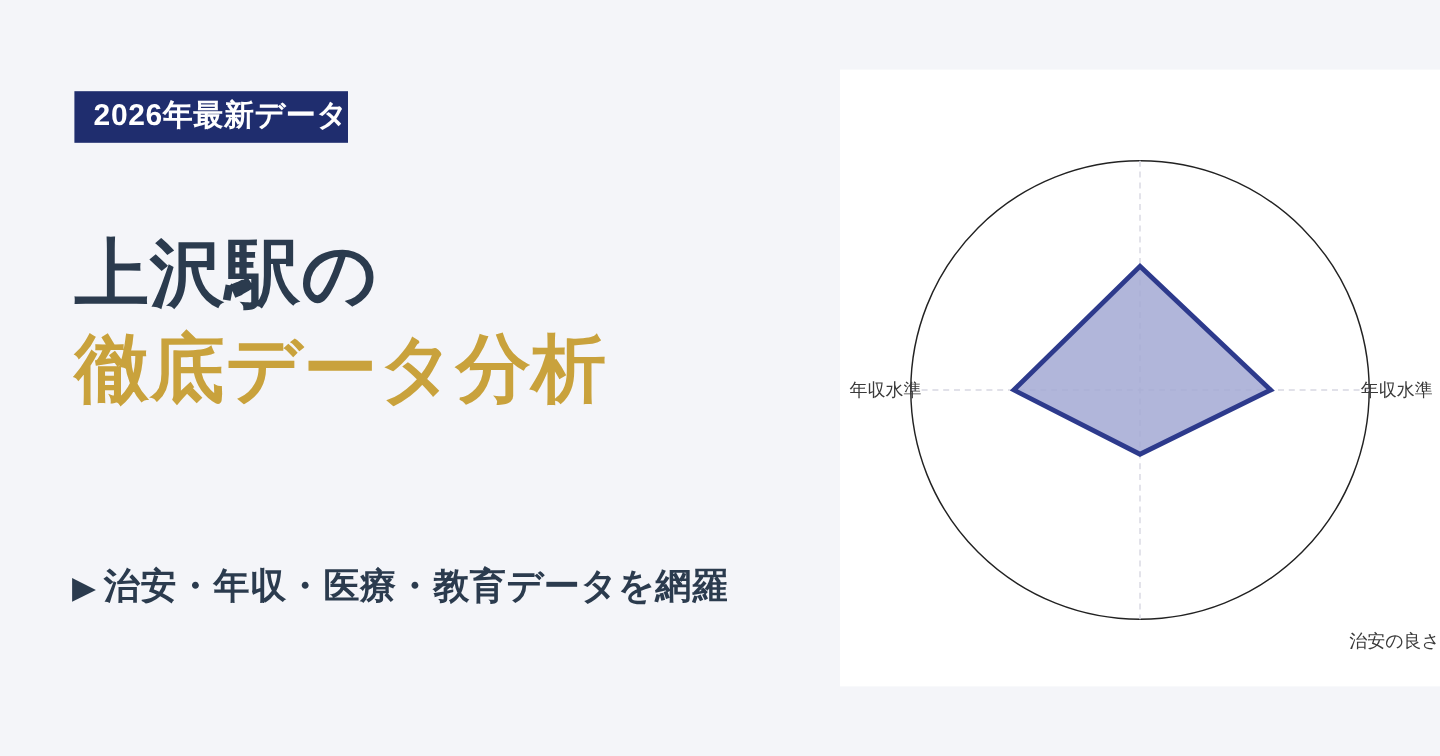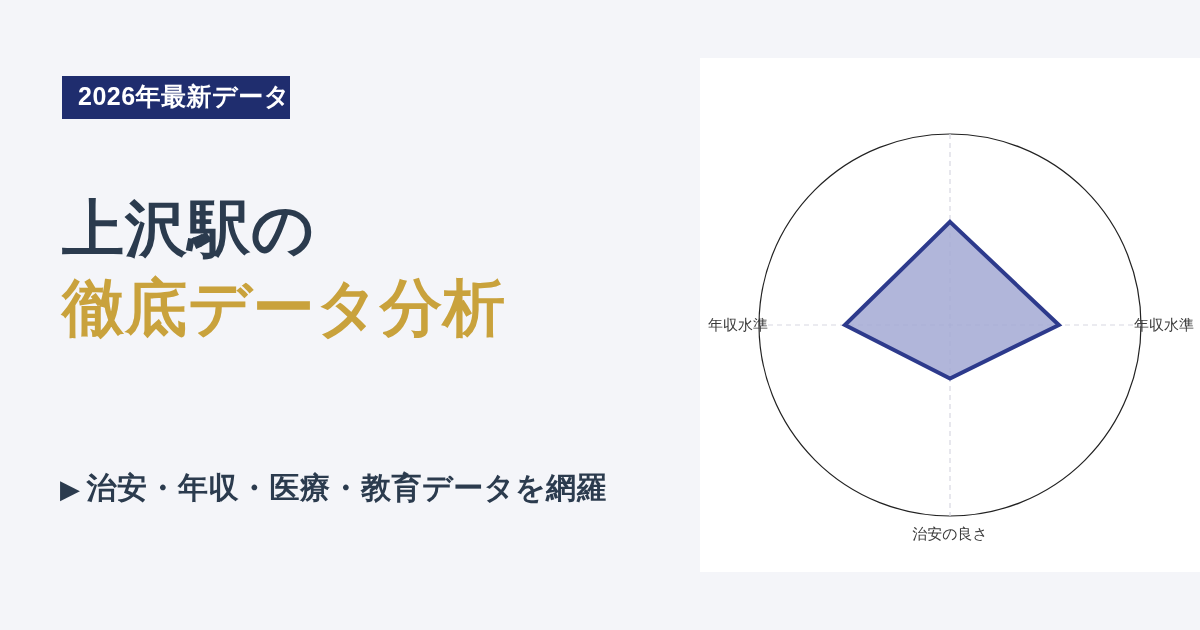--- a/index.html
+++ b/index.html
@@ -65,21 +65,21 @@
   }
   .chart-svg{ position:absolute; left:0; top:0; }
 
   .axis-label{
     position:absolute;
     font-size:15px;
     color:#3a3a3a;
     white-space:nowrap;
   }
   .lbl-top   { left:0; top:55px; width:500px; text-align:center; }
-  .lbl-bottom{ left:0; top:467px; width:500px; text-align:center; }
+  .lbl-bottom{ left:0; top:467px; width:500px; text-align:right; }
   .lbl-left  { left:8px; top:258px; text-align:left; }
   .lbl-right { right:6px; top:258px; text-align:center; }
 </style>
 </head>
 <body>
 
 <div id="root">
 
   <div class="left">
 

